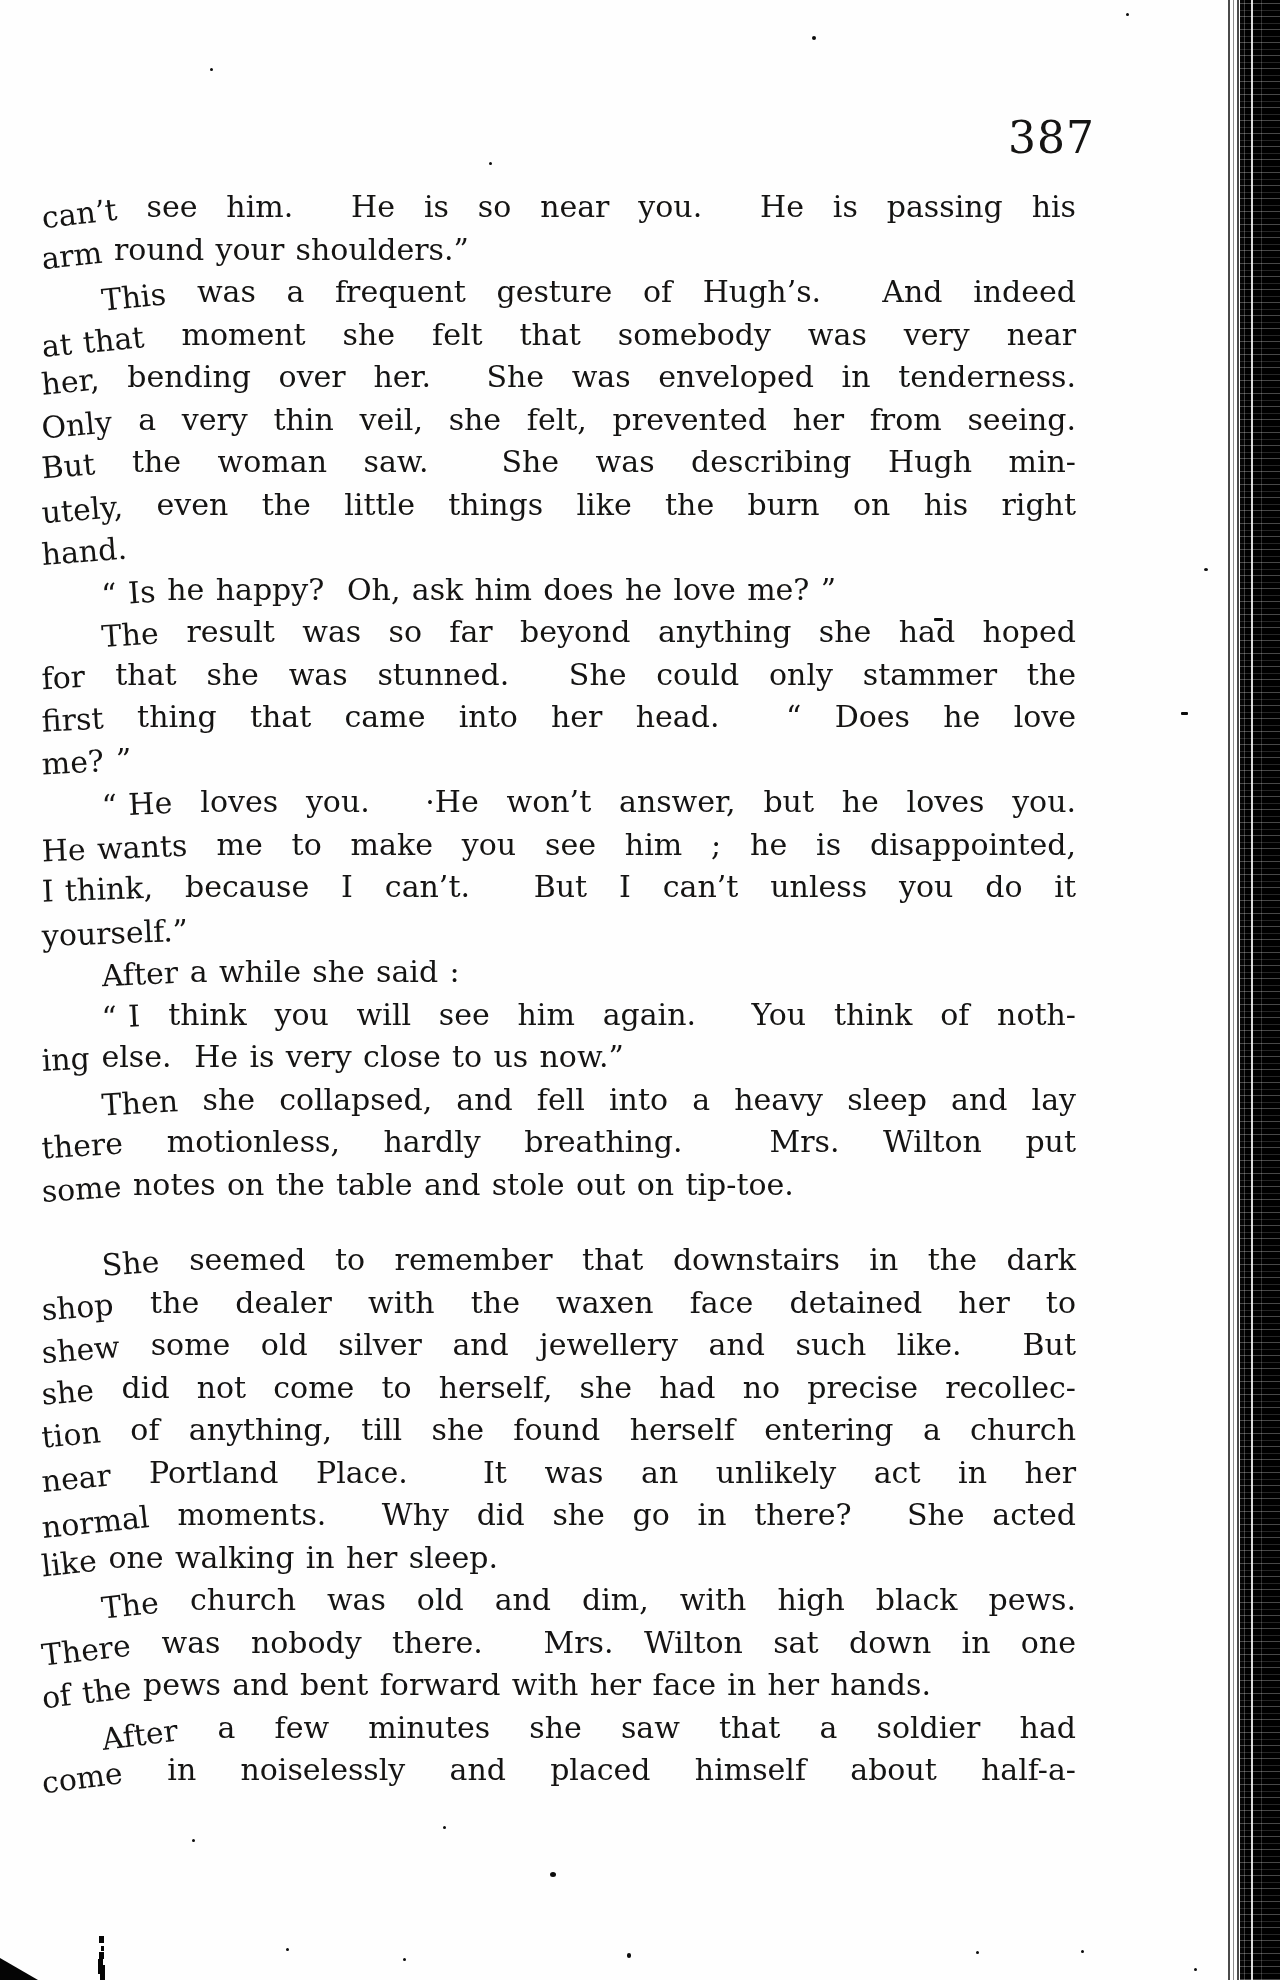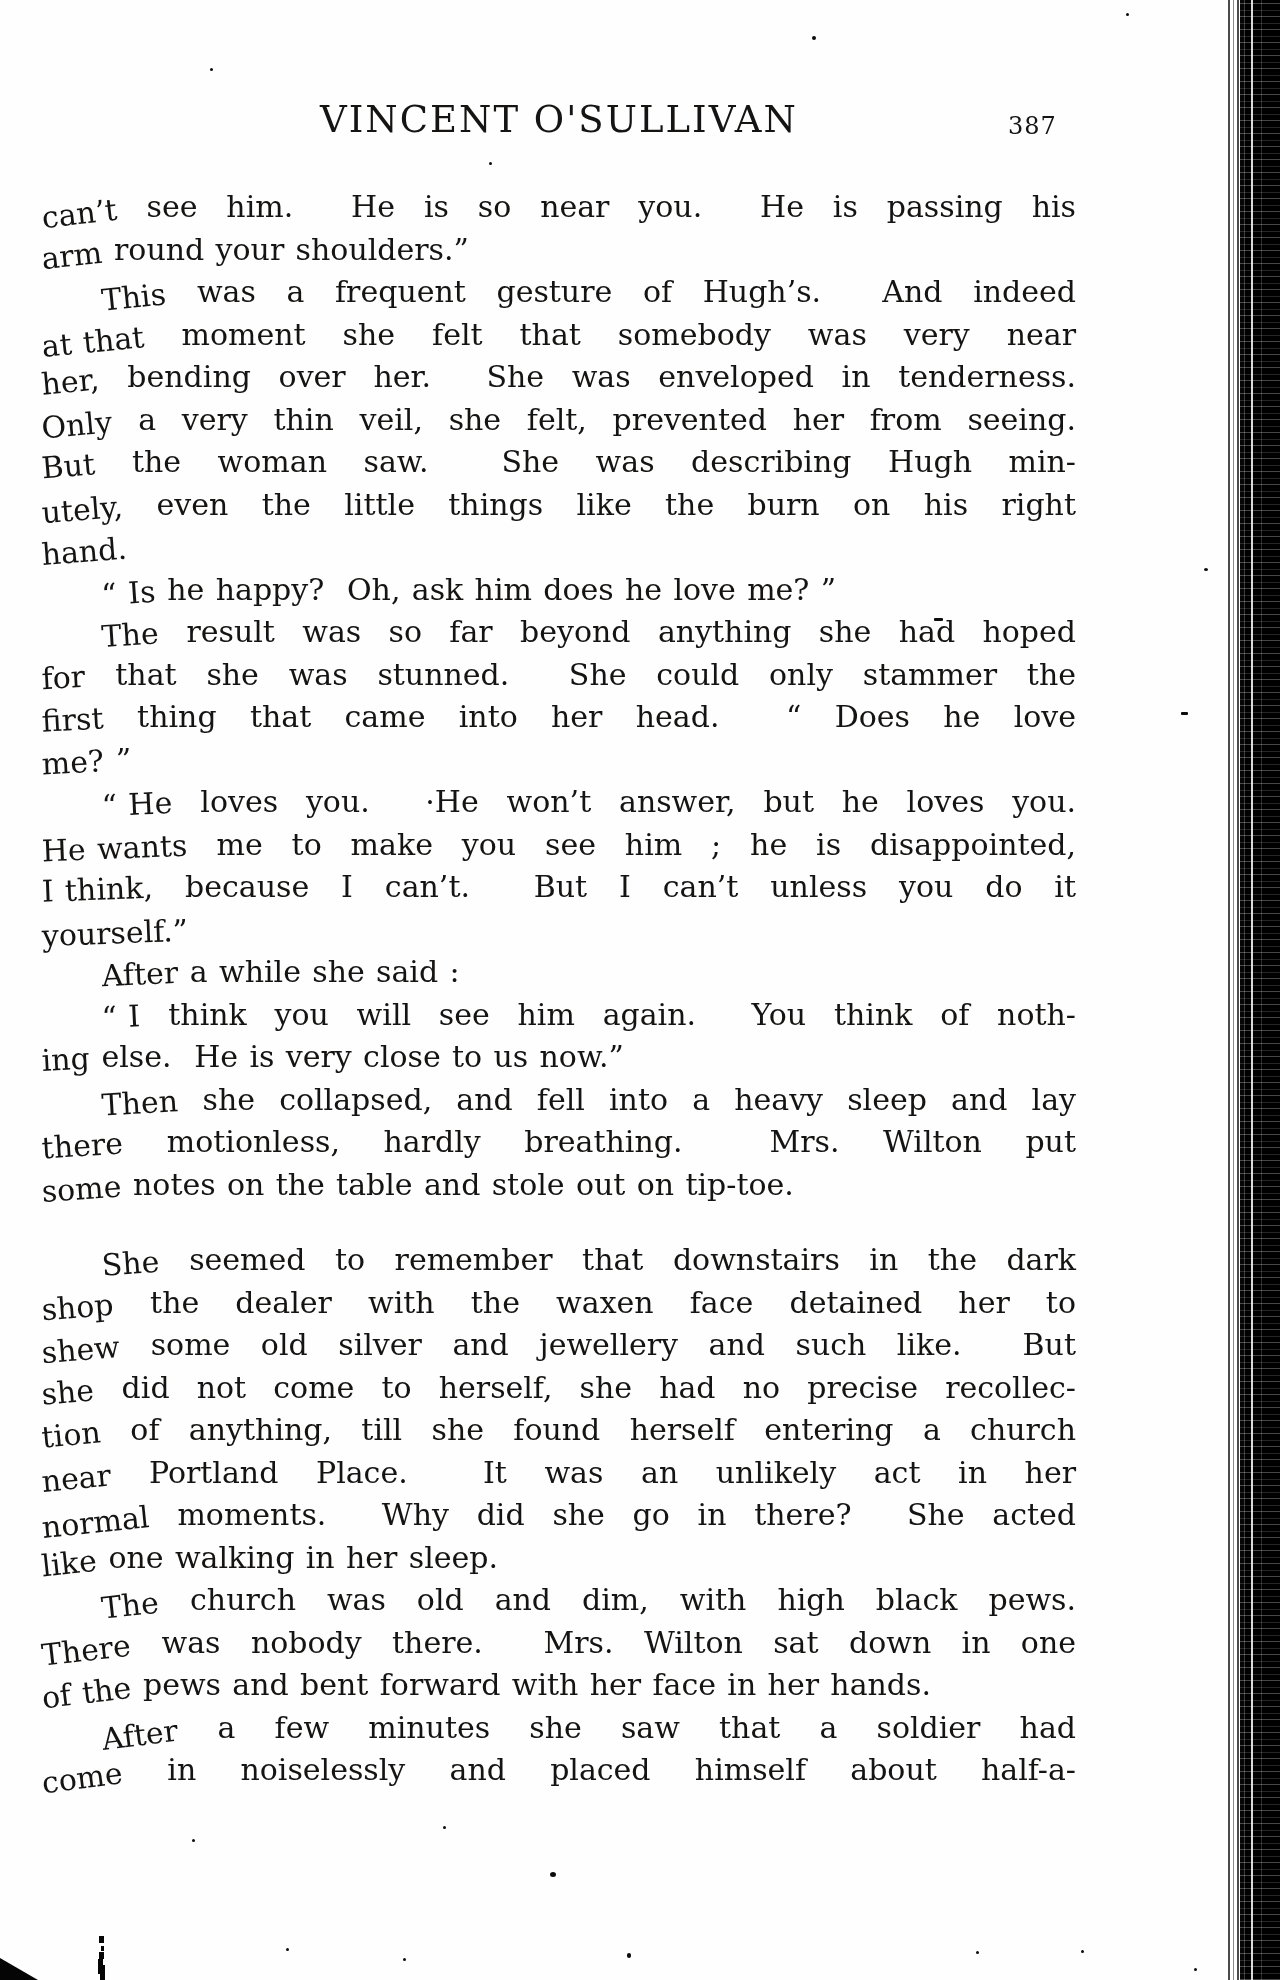--- a/index.html
+++ b/index.html
@@ -21,21 +21,21 @@
     width: 1034px;
     text-align: center;
     font-size: 37px;
     letter-spacing: 2px;
     white-space: nowrap;
   }
   .page-number {
     position: absolute;
     top: 112px;
     left: 1008px;
-    font-size: 24px;
+    font-size: 44px;
     letter-spacing: 1px;
   }
 
   
   .text-block {
     position: absolute;
     top: 186px;
     left: 42px;
     width: 1034px;
     font-size: 30px;
@@ -88,21 +88,20 @@
       -1px 23px 0 0 #050505,
       0 30px 0 1px #050505,
       1px 38px 0 0 #050505;
   }
 </style>
 </head>
 <body>
 
 <div class="page">
 
-  <div class="header">VINCENT O'SULLIVAN</div>
   <div class="page-number">387</div>
 
   <div class="text-block">
       <div class="section">
         <div class="para">
           <div class="line"><span class="lead" style="transform: rotate(-6.5deg) translateY(3.6px);">can’t</span> see him.&nbsp; He is so near you.&nbsp; He is passing his</div>
           <div class="line last"><span class="lead" style="transform: rotate(-6.2deg) translateY(3.4px);">arm</span> round your shoulders.”</div>
         </div>
         <div class="para">
           <div class="line indent"><span class="lead" style="transform: rotate(-5.9deg) translateY(3.2px);">This</span> was a frequent gesture of Hugh’s.&nbsp; And indeed</div>

